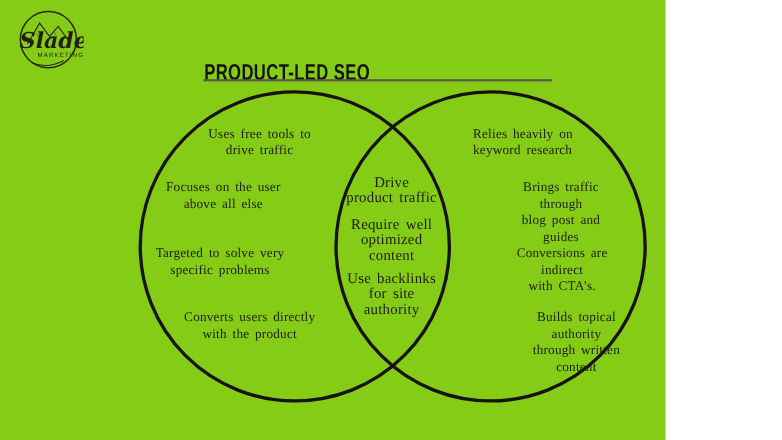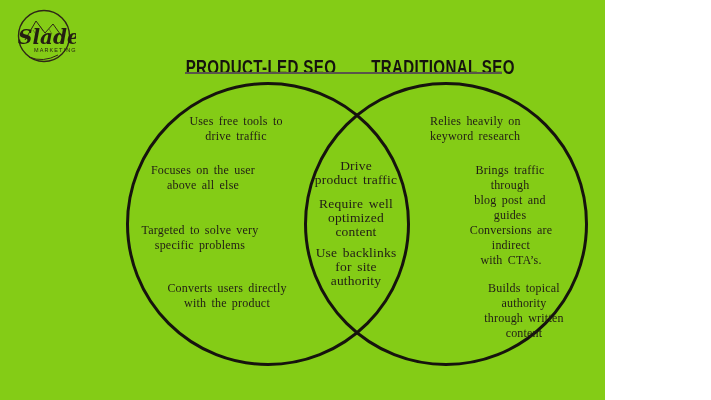--- a/index.html
+++ b/index.html
@@ -92,23 +92,20 @@
       <path d="M21 24 l4 6 M37 23 l3 5 M28 20 l3 5" fill="none" stroke="#2e2717" stroke-width="0.6" opacity="0.7"></path>
       <text x="6" y="38" font-family="DejaVu Serif, serif" font-style="italic" font-weight="700" font-size="20" fill="#241e12">Slade</text>
       <text x="22" y="46" font-family="Liberation Sans, sans-serif" font-size="5.5" letter-spacing="1.1" fill="#241e12">MARKETING</text>
       <path d="M17 51 Q31 57 46 49" fill="none" stroke="#2e2717" stroke-width="1"></path>
     </svg>
   </div>
 
   <div class="title" style="left:261px">
     <span class="condense">PRODUCT-LED SEO</span>
   </div>
-  <div class="title" style="left:443px">
-    <span class="condense">TRADITIONAL SEO</span>
-  </div>
   <div class="title-underline"></div>
 
   <div class="circle circle-left"></div>
   <div class="circle circle-right"></div>
 
   <div class="v-item" id="l0">Uses free tools to
 drive traffic</div>
   <div class="v-item" id="l1">Focuses on the user
 above all else</div>
   <div class="v-item" id="l2">Targeted to solve very

